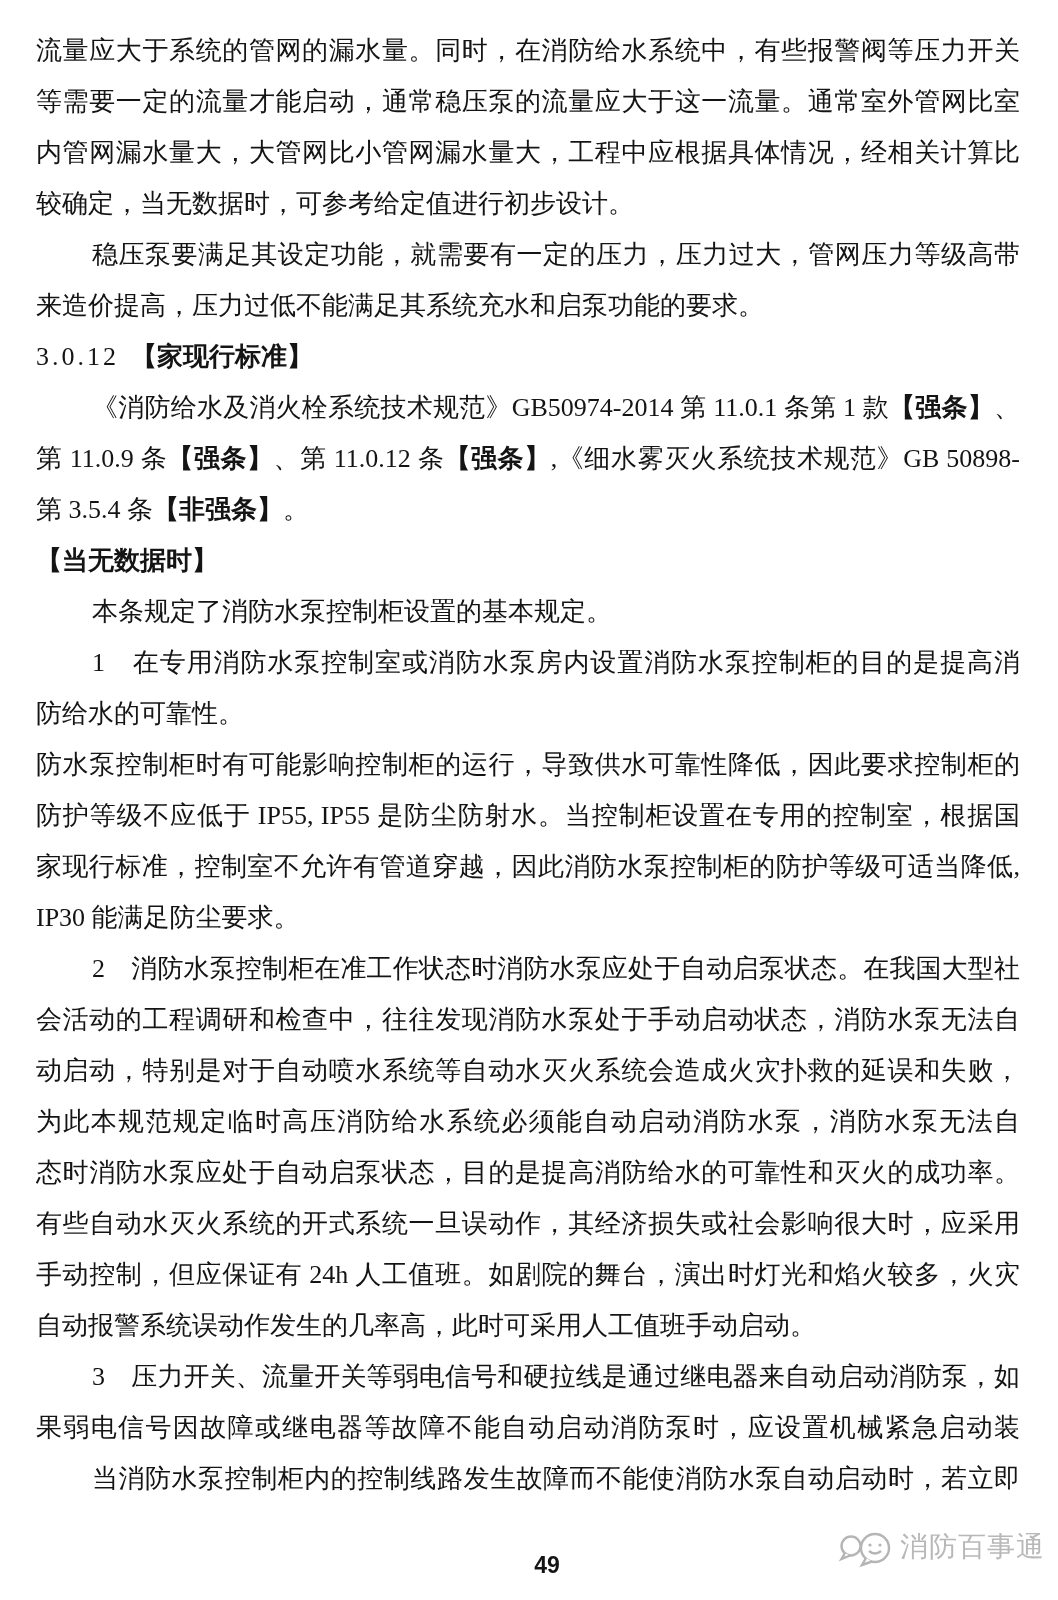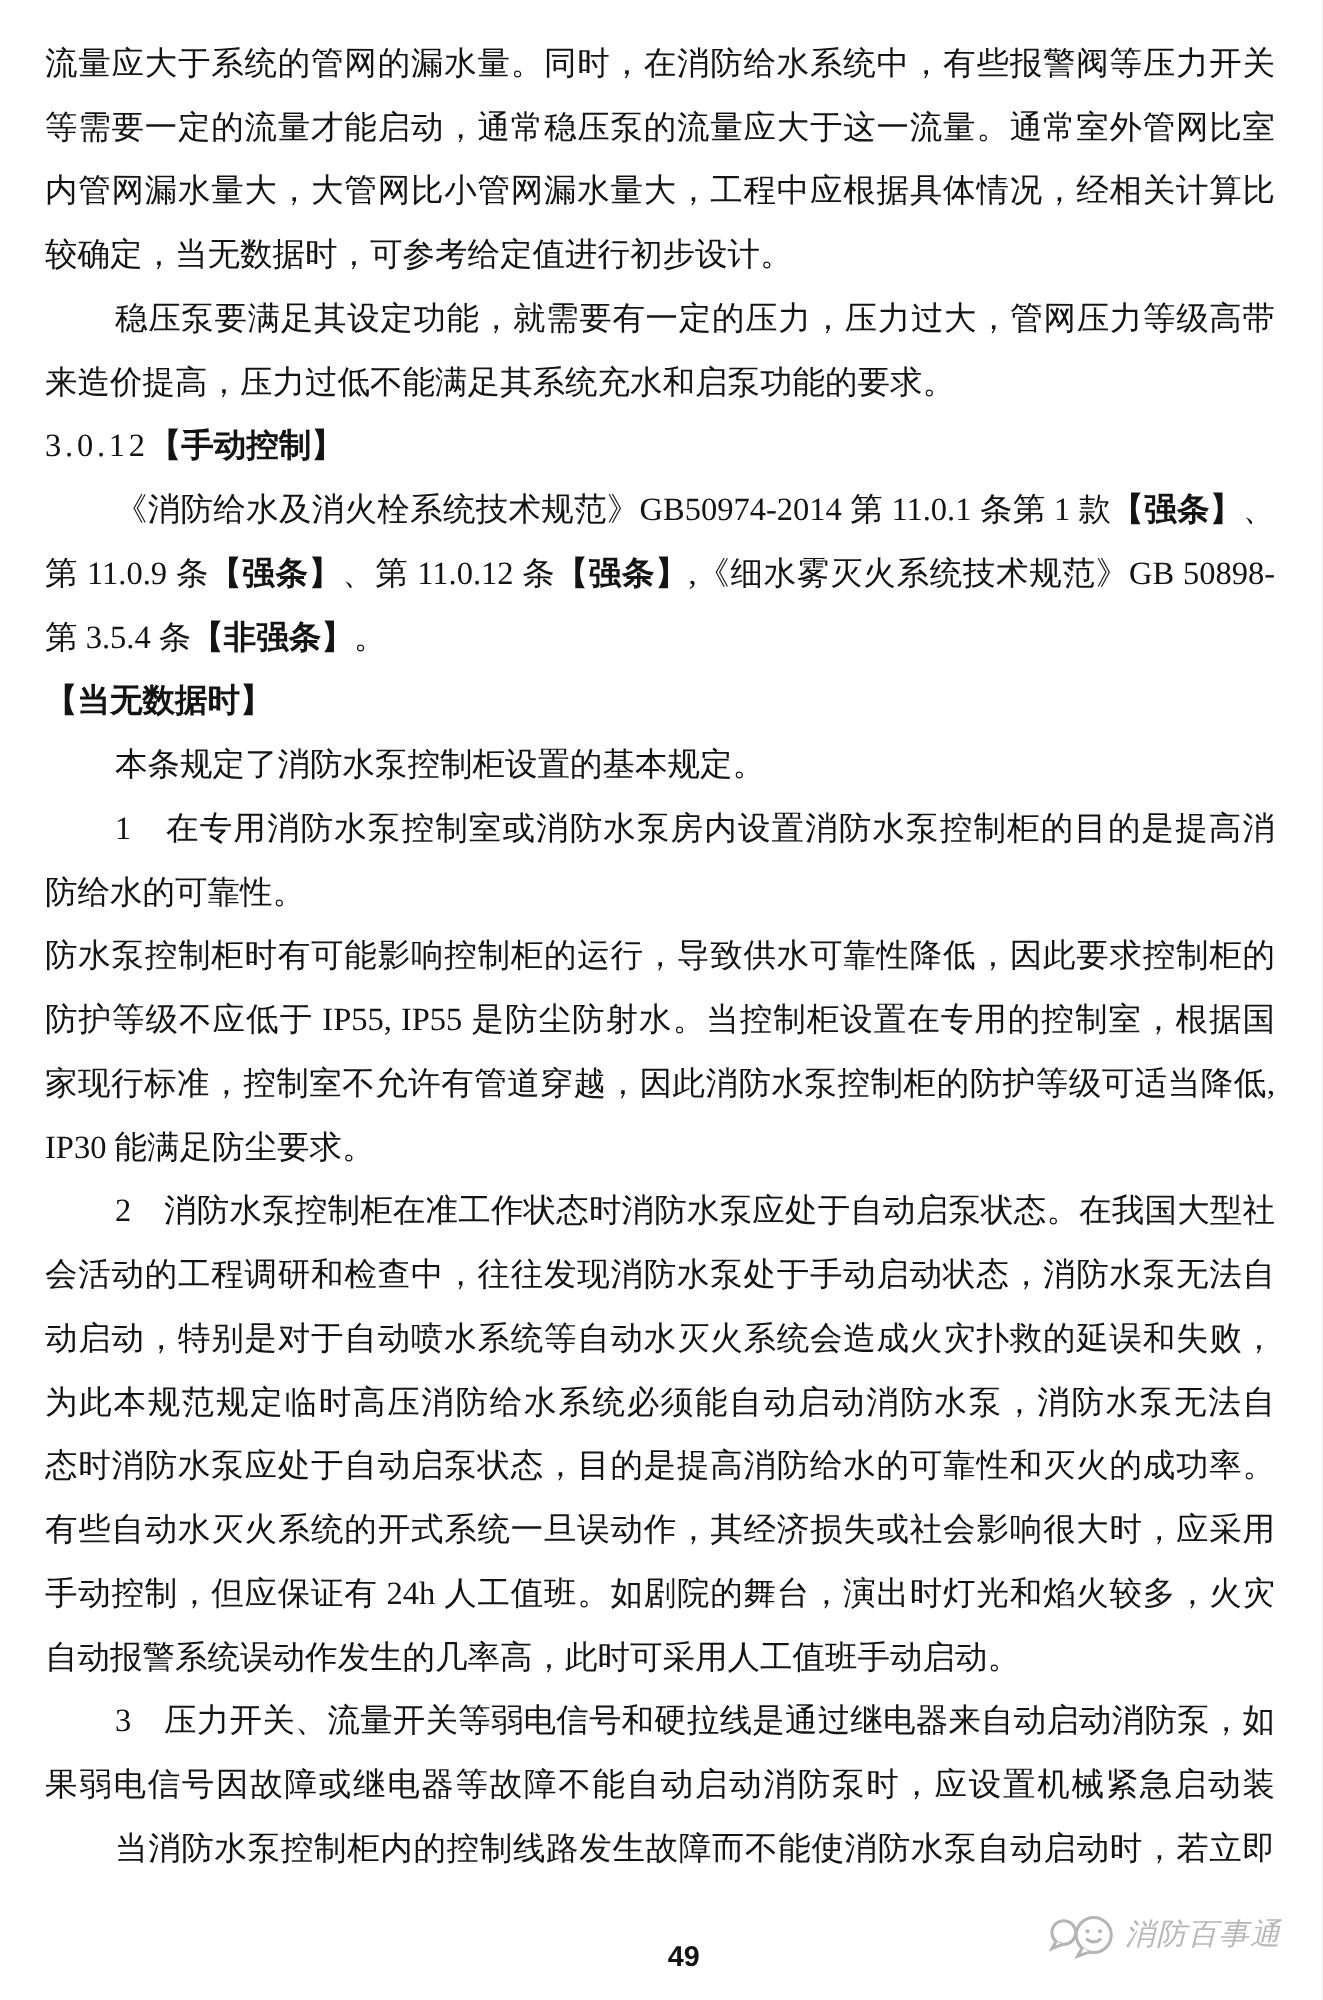--- a/index.html
+++ b/index.html
@@ -34,20 +34,21 @@
     text-align-last: justify;
     text-justify: inter-character;
   }
   .s-b {  }
   .s-hd {
     font-family: "Liberation Sans", "DejaVu Sans", sans-serif;
     font-weight: 700;
   }
   .s-num {
     letter-spacing: 3px;
+    margin-right: 12px;
   }
   .page-number {
     position: absolute;
     left: 0;
     right: 0;
     top: 1552px;
     text-align: center;
     font-family: "Liberation Sans", "DejaVu Sans", sans-serif;
     font-weight: 700;
     font-size: 23px;
@@ -58,41 +59,40 @@
     position: absolute;
     left: 838px;
     top: 1526px;
     display: flex;
     align-items: center;
     gap: 4px;
     color: #b5b5b5;
   }
   .watermark-text {
     font-family: "Liberation Sans", "DejaVu Sans", sans-serif;
-    font-size: 24px;
+    font-size: 28px;
     letter-spacing: 1px;
     white-space: nowrap;
     opacity: 0.95;
-    font-style: italic;
   }
   .watermark-icon svg { display: block; }
 </style>
 </head>
 <body>
 
 <div class="page">
 
   <div class="doc-body">
       <div class="line just"><span class="s-b">流量应大于系统的管网的漏水量。同时，在消防给水系统中，有些报警阀等压力开关</span></div>
       <div class="line just"><span class="s-b">等需要一定的流量才能启动，通常稳压泵的流量应大于这一流量。通常室外管网比室</span></div>
       <div class="line just"><span class="s-b">内管网漏水量大，大管网比小管网漏水量大，工程中应根据具体情况，经相关计算比</span></div>
       <div class="line"><span class="s-b">较确定，当无数据时，可参考给定值进行初步设计。</span></div>
       <div class="line indent just"><span class="s-b">稳压泵要满足其设定功能，就需要有一定的压力，压力过大，管网压力等级高带</span></div>
       <div class="line"><span class="s-b">来造价提高，压力过低不能满足其系统充水和启泵功能的要求。</span></div>
-      <div class="line"><span class="s-num">3.0.12</span><span class="s-hd">【手动控制】</span></div>
+      <div class="line"><span class="s-num">3.0.12</span><span class="s-hd">【家现行标准】</span></div>
       <div class="line indent just"><span class="s-b">《消防给水及消火栓系统技术规范》GB50974-2014 第 11.0.1 条第 1 款</span><span class="s-hd">【强条】</span><span class="s-b">、</span></div>
       <div class="line just"><span class="s-b">第 11.0.9 条</span><span class="s-hd">【强条】</span><span class="s-b">、第 11.0.12 条</span><span class="s-hd">【强条】</span><span class="s-b">,《细水雾灭火系统技术规范》GB 50898-2013</span></div>
       <div class="line"><span class="s-b">第 3.5.4 条</span><span class="s-hd">【非强条】</span><span class="s-b">。</span></div>
       <div class="line"><span class="s-hd">【当无数据时】</span></div>
       <div class="line indent"><span class="s-b">本条规定了消防水泵控制柜设置的基本规定。</span></div>
       <div class="line indent just"><span class="s-b">1　在专用消防水泵控制室或消防水泵房内设置消防水泵控制柜的目的是提高消</span></div>
       <div class="line"><span class="s-b">防给水的可靠性。</span></div>
       <div class="line just"><span class="s-b">防水泵控制柜时有可能影响控制柜的运行，导致供水可靠性降低，因此要求控制柜的</span></div>
       <div class="line just"><span class="s-b">防护等级不应低于 IP55, IP55 是防尘防射水。当控制柜设置在专用的控制室，根据国</span></div>
       <div class="line just"><span class="s-b">家现行标准，控制室不允许有管道穿越，因此消防水泵控制柜的防护等级可适当降低,</span></div>

